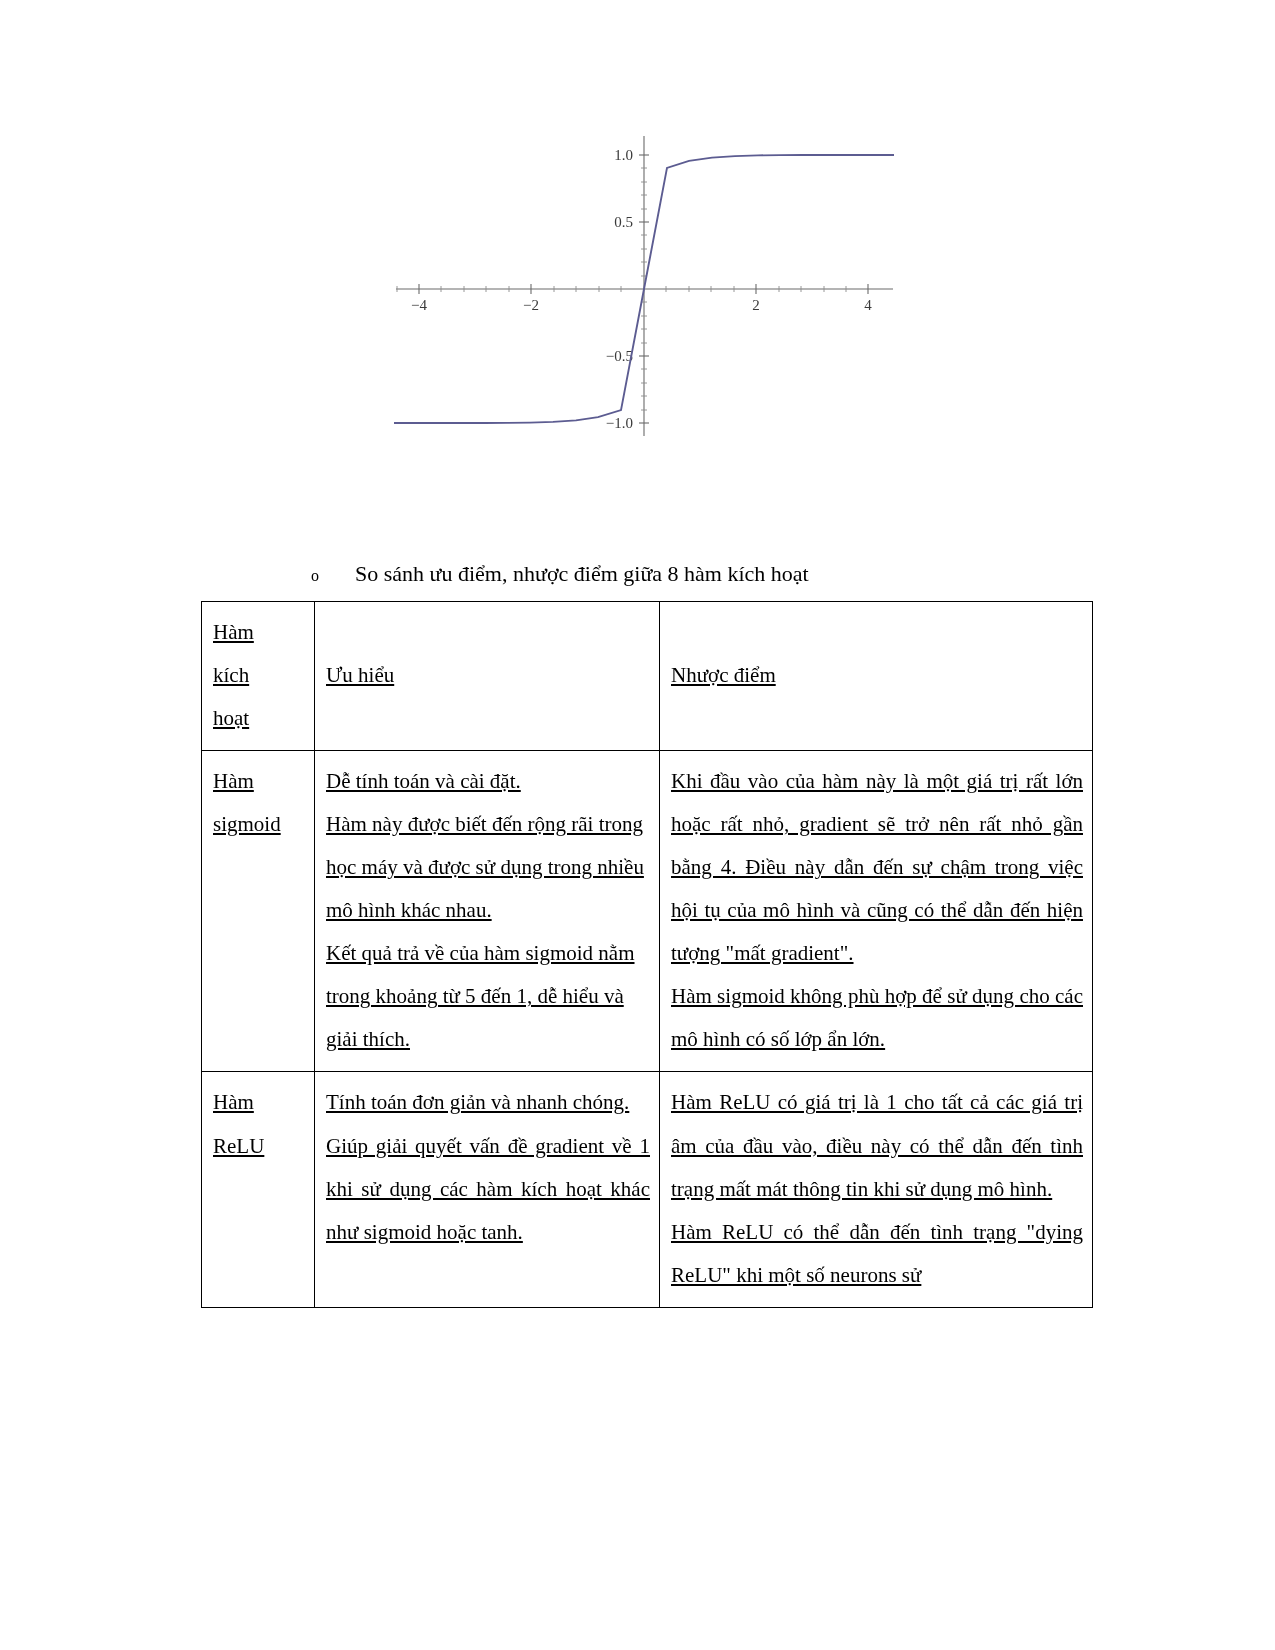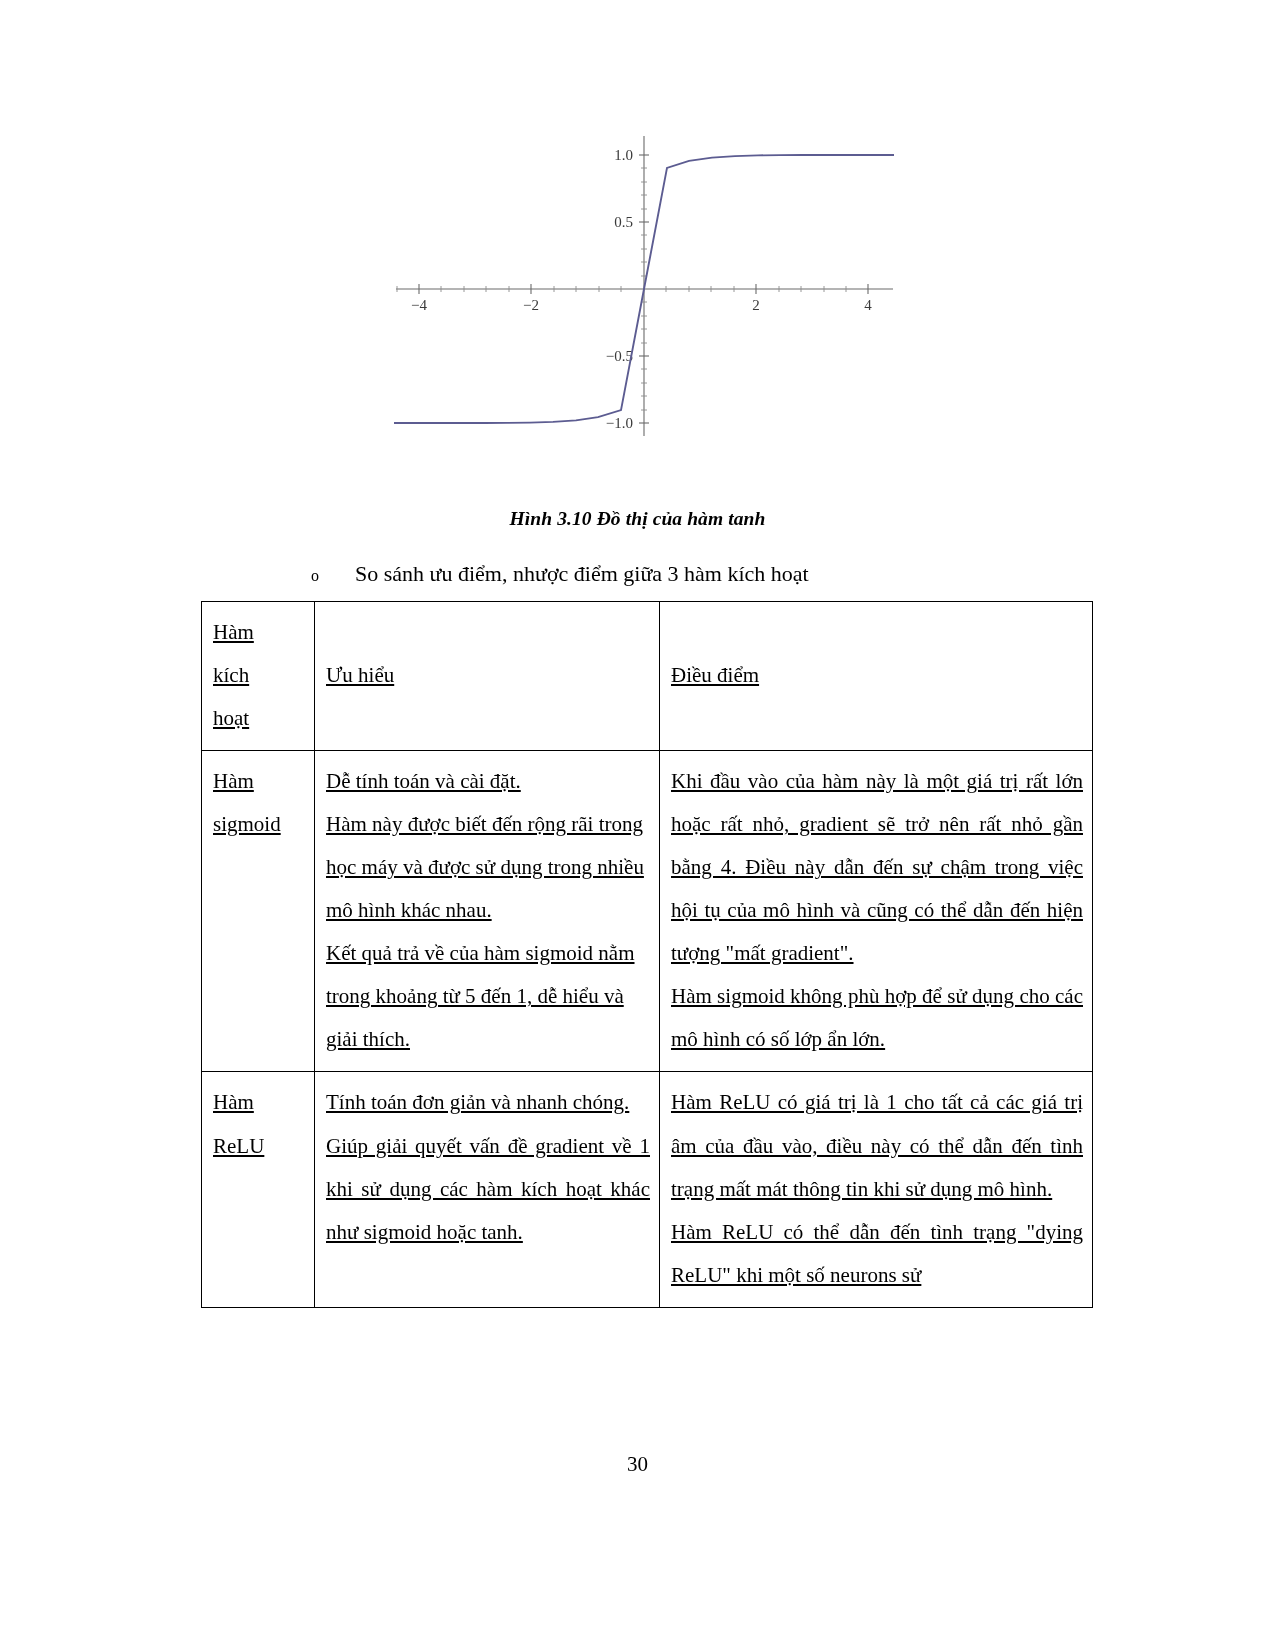--- a/index.html
+++ b/index.html
@@ -196,25 +196,24 @@
         <text class="tick-label" x="265" y="40" text-anchor="end">1.0</text>
         <text class="tick-label" x="265" y="107" text-anchor="end">0.5</text>
         <text class="tick-label" x="265" y="241" text-anchor="end">−0.5</text>
         <text class="tick-label" x="265" y="308" text-anchor="end">−1.0</text>
 
         <path fill="none" stroke="#5c5c91" stroke-width="1.9" d="M 26,303 L 48,303 L 71,303 L 94,303 L 117,303 L 139,302.9 L 162,302.6 L 185,301.9 L 208,300.4 L 230,297.1 L 253,290.1 L 276,169 L 299,47.9 L 321,40.9 L 344,37.6 L 367,36.1 L 390,35.4 L 412,35.1 L 435,35 L 458,35 L 481,35 L 503,35 L 526,35"></path>
       </svg>
     </div>
   </div>
 
-  <div class="caption">Hình 3.10 Đồ thị của hàm tanh</div>
 
   <div class="bullet-line">
     <span class="bullet-marker">o</span>
-    <span class="bullet-text">So sánh ưu điểm, nhược điểm giữa 3 hàm kích hoạt</span>
+    <span class="bullet-text">So sánh ưu điểm, nhược điểm giữa 8 hàm kích hoạt</span>
   </div>
 
   <table class="compare">
     <colgroup>
       <col class="col-fn">
         <col class="col-pro">
         <col class="col-con">
     </colgroup>
     <tbody>
       <tr>
@@ -225,21 +224,21 @@
 hoạt</p>
             </div>
         </td>
         <td>
           <div class="cell-inner" style="padding-top:52px;">
               <p>Ưu hiểu</p>
             </div>
         </td>
         <td>
           <div class="cell-inner" style="padding-top:52px;">
-              <p>Điều điểm</p>
+              <p>Nhược điểm</p>
             </div>
         </td>
       </tr>
 
       <tr>
         <td>
           <div class="cell-inner">
               <p>Hàm
 sigmoid</p>
             </div>
@@ -275,15 +274,14 @@
         <td class="just">
           <div class="cell-inner">
               <p>Hàm ReLU có giá trị là 1 cho tất cả các giá trị âm của đầu vào, điều này có thể dẫn đến tình trạng mất mát thông tin khi sử dụng mô hình.
 Hàm ReLU có thể dẫn đến tình trạng "dying ReLU" khi một số neurons sử</p>
             </div>
         </td>
       </tr>
     </tbody>
   </table>
 
-  <div class="page-number">30</div>
 
 </div>
 
 </body></html>

